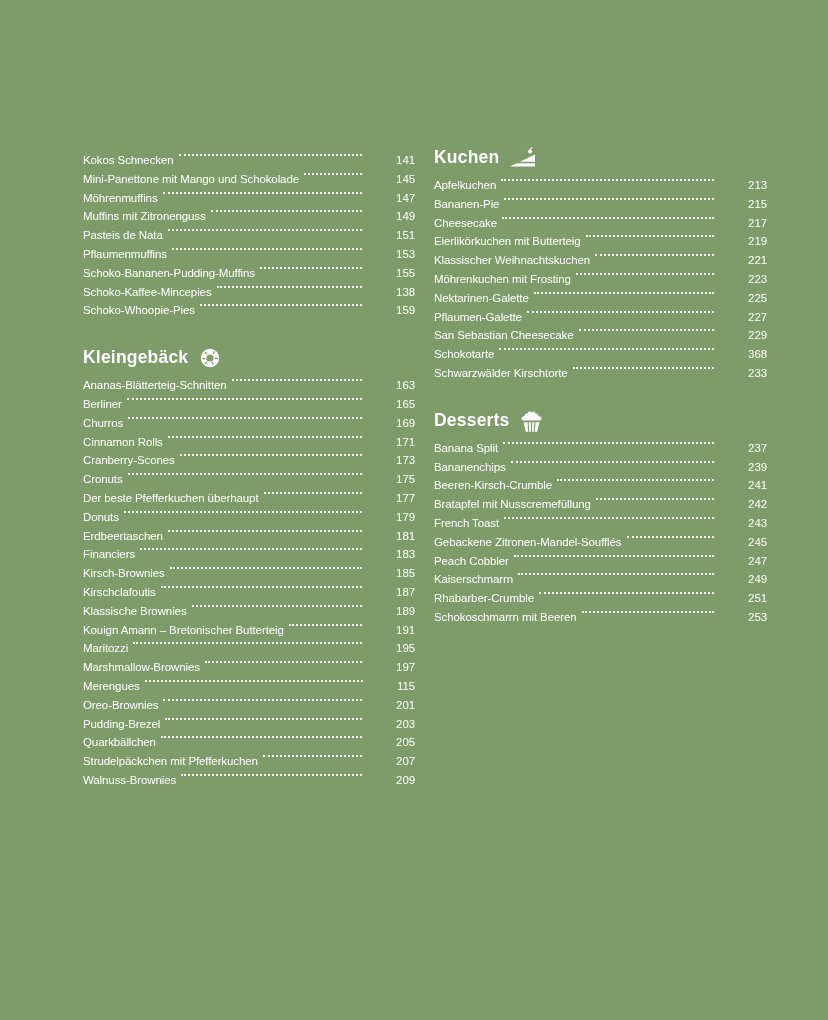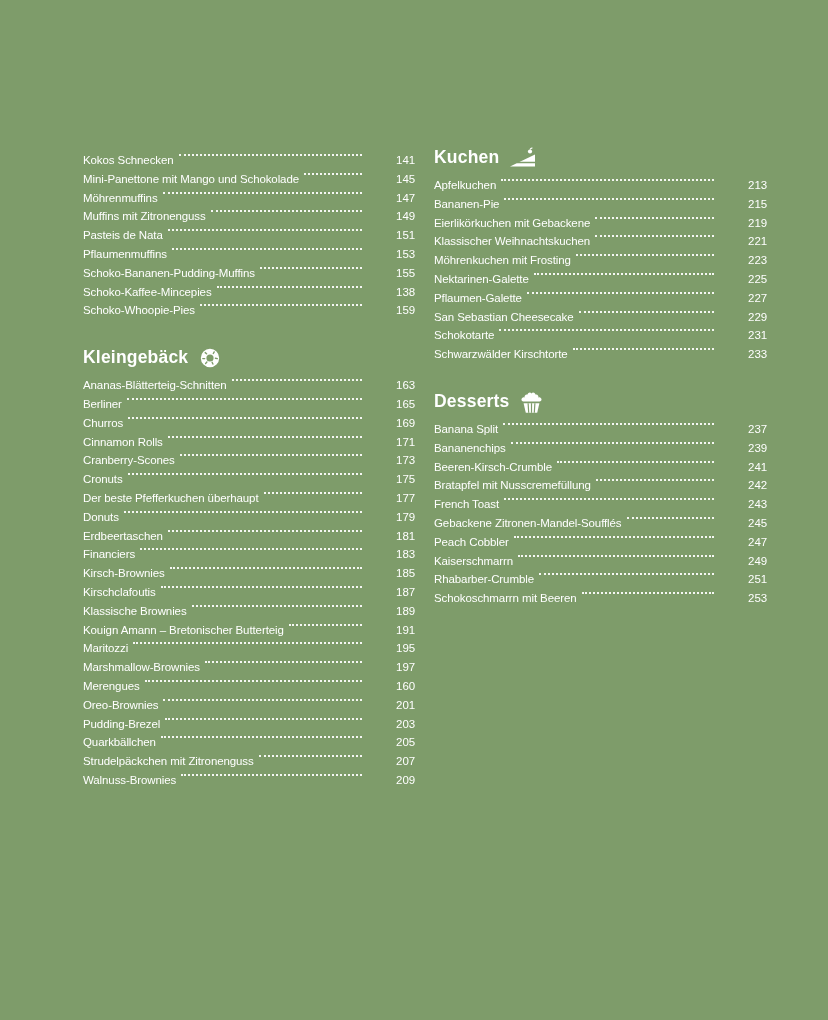--- a/index.html
+++ b/index.html
@@ -183,39 +183,39 @@
         <span class="entry-page">195</span>
       </div>
       <div class="toc-entry">
         <span class="entry-title">Marshmallow-Brownies</span>
         <span class="leader"></span>
         <span class="entry-page">197</span>
       </div>
       <div class="toc-entry">
         <span class="entry-title">Merengues</span>
         <span class="leader"></span>
-        <span class="entry-page">160</span>
+        <span class="entry-page">115</span>
       </div>
       <div class="toc-entry">
         <span class="entry-title">Oreo-Brownies</span>
         <span class="leader"></span>
         <span class="entry-page">201</span>
       </div>
       <div class="toc-entry">
         <span class="entry-title">Pudding-Brezel</span>
         <span class="leader"></span>
         <span class="entry-page">203</span>
       </div>
       <div class="toc-entry">
         <span class="entry-title">Quarkbällchen</span>
         <span class="leader"></span>
         <span class="entry-page">205</span>
       </div>
       <div class="toc-entry">
-        <span class="entry-title">Strudelpäckchen mit Zitronenguss</span>
+        <span class="entry-title">Strudelpäckchen mit Pfefferkuchen</span>
         <span class="leader"></span>
         <span class="entry-page">207</span>
       </div>
       <div class="toc-entry">
         <span class="entry-title">Walnuss-Brownies</span>
         <span class="leader"></span>
         <span class="entry-page">209</span>
       </div>
     </section>
   </div>
@@ -236,21 +236,26 @@
         <span class="entry-title">Apfelkuchen</span>
         <span class="leader"></span>
         <span class="entry-page">213</span>
       </div>
       <div class="toc-entry">
         <span class="entry-title">Bananen-Pie</span>
         <span class="leader"></span>
         <span class="entry-page">215</span>
       </div>
       <div class="toc-entry">
-        <span class="entry-title">Eierlikörkuchen mit Gebackene</span>
+        <span class="entry-title">Cheesecake</span>
+        <span class="leader"></span>
+        <span class="entry-page">217</span>
+      </div>
+      <div class="toc-entry">
+        <span class="entry-title">Eierlikörkuchen mit Butterteig</span>
         <span class="leader"></span>
         <span class="entry-page">219</span>
       </div>
       <div class="toc-entry">
         <span class="entry-title">Klassischer Weihnachtskuchen</span>
         <span class="leader"></span>
         <span class="entry-page">221</span>
       </div>
       <div class="toc-entry">
         <span class="entry-title">Möhrenkuchen mit Frosting</span>
@@ -268,21 +273,21 @@
         <span class="entry-page">227</span>
       </div>
       <div class="toc-entry">
         <span class="entry-title">San Sebastian Cheesecake</span>
         <span class="leader"></span>
         <span class="entry-page">229</span>
       </div>
       <div class="toc-entry">
         <span class="entry-title">Schokotarte</span>
         <span class="leader"></span>
-        <span class="entry-page">231</span>
+        <span class="entry-page">368</span>
       </div>
       <div class="toc-entry">
         <span class="entry-title">Schwarzwälder Kirschtorte</span>
         <span class="leader"></span>
         <span class="entry-page">233</span>
       </div>
     </section>
     <section class="toc-section">
       <div class="section-header">
         <span class="section-title">Desserts</span>

